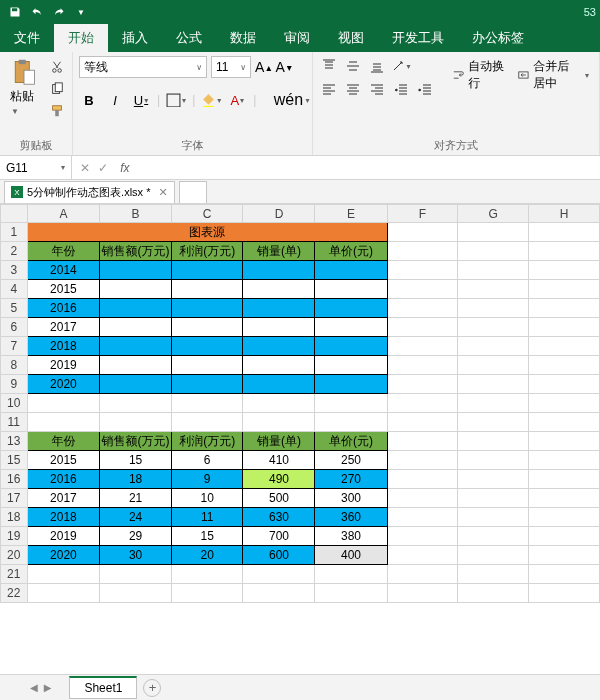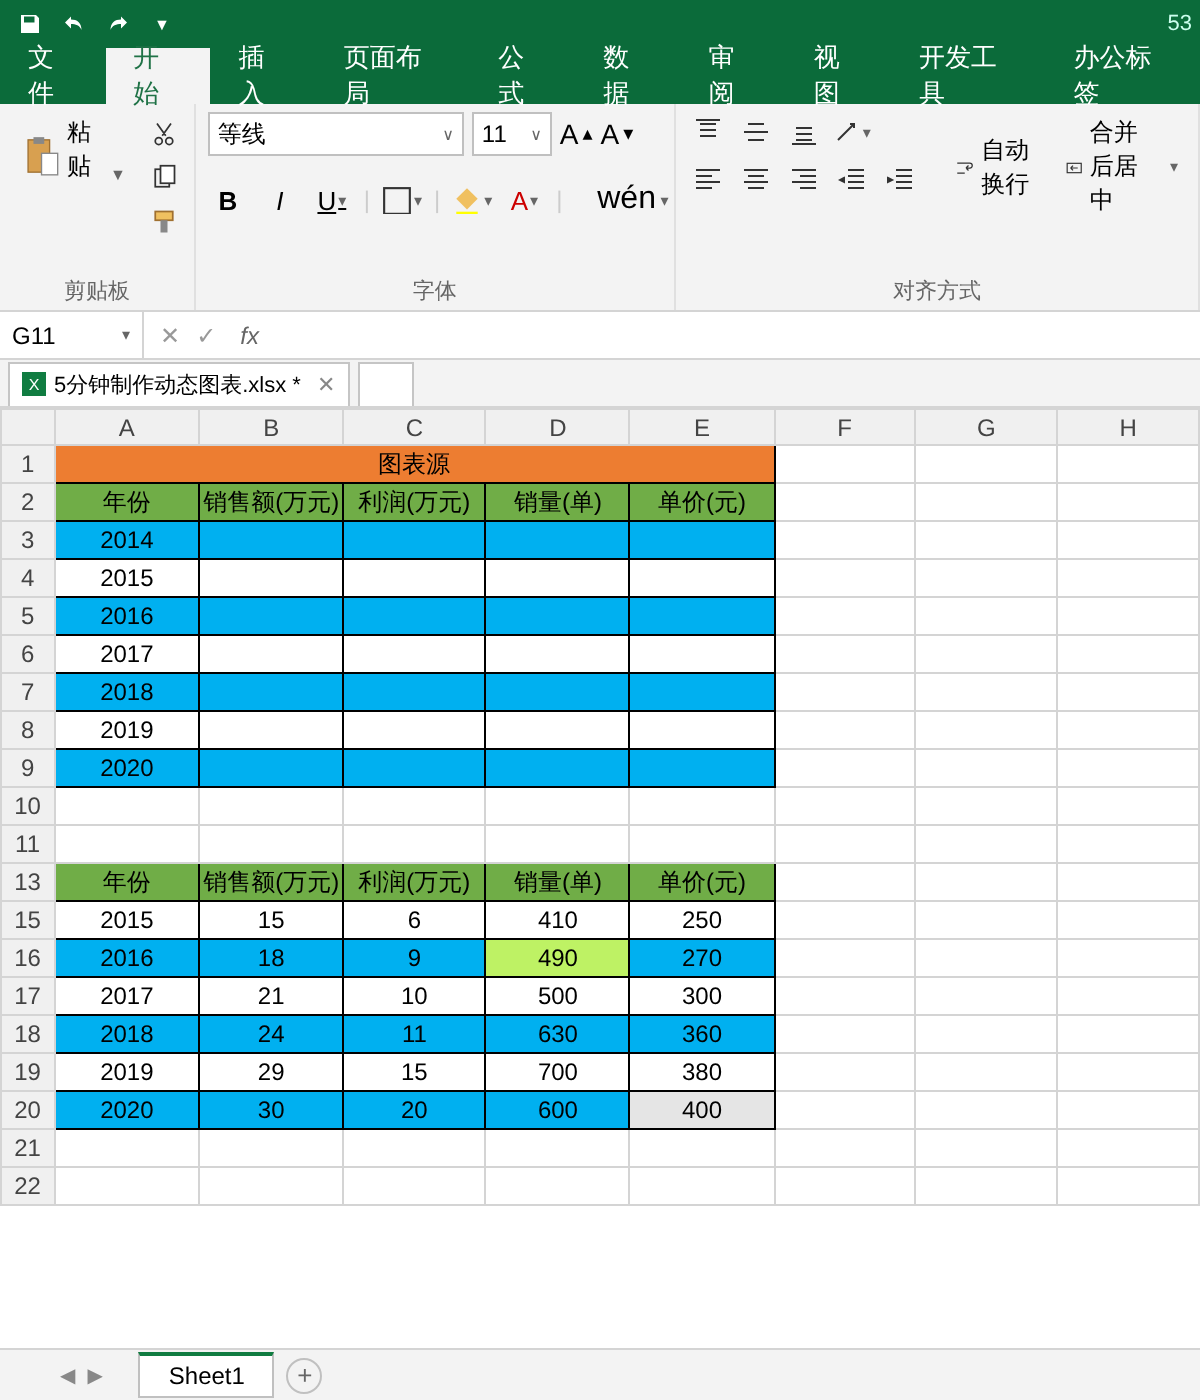--- a/index.html
+++ b/index.html
@@ -12,21 +12,21 @@
 
 .menubar { background: #0b6b3a; height: 28px; display: flex; align-items: stretch; color: #fff; }
 .menubar .tab { padding: 0 14px; display: flex; align-items: center; font-size: 13px; }
 .menubar .tab.active { background: #f3f3f3; color: #1f7246; }
 
 .ribbon { background: #f3f3f3; border-bottom: 1px solid #d4d4d4; height: 104px; display: flex; }
 .ribbon-group { border-right: 1px solid #e0e0e0; display: flex; flex-direction: column; padding: 4px 6px 2px; }
 .ribbon-group .body { flex: 1; display: flex; align-items: flex-start; gap: 6px; }
 .ribbon-group .label { text-align: center; font-size: 11px; color: #666; padding-top: 2px; }
 
-.clipboard-big { display: flex; flex-direction: row; align-items: flex-end; gap: 2px; padding: 2px 4px; }
+.clipboard-big { display: flex; flex-direction: column; align-items: flex-start; gap: 2px; padding: 2px 4px; }
 .clipboard-big svg { width: 28px; height: 28px; }
 .clipboard-small { display: flex; flex-direction: column; gap: 4px; padding-top: 2px; }
 .clipboard-small div { width: 18px; height: 18px; display: flex; align-items: center; justify-content: center; }
 .clipboard-small svg { width: 14px; height: 14px; }
 
 .font-group .row1 { display: flex; gap: 4px; margin-bottom: 6px; }
 .font-select { border: 1px solid #c0c0c0; background: #fff; height: 22px; width: 128px; padding: 0 4px; font-size: 12px; display: flex; align-items: center; justify-content: space-between; }
 .size-select { border: 1px solid #c0c0c0; background: #fff; height: 22px; width: 40px; padding: 0 4px; font-size: 12px; display: flex; align-items: center; justify-content: space-between; }
 .aa { display: flex; gap: 2px; align-items: center; }
 .aa span:first-child { font-size: 14px; }
@@ -96,21 +96,20 @@
     </div>
   <div class="tb-btn" style="font-size:8px;">▼</div>
   <div class="spacer"></div>
   <div style="font-size:11px;color:#cfe;">53</div>
 </div>
 
 <div class="menubar">
   <div class="tab">文件</div>
   <div class="tab active">开始</div>
   <div class="tab">插入</div>
-  <div class="tab">页面布局</div>
   <div class="tab">公式</div>
   <div class="tab">数据</div>
   <div class="tab">审阅</div>
   <div class="tab">视图</div>
   <div class="tab">开发工具</div>
   <div class="tab">办公标签</div>
 </div>
 
 <div class="ribbon">
   <div class="ribbon-group">

